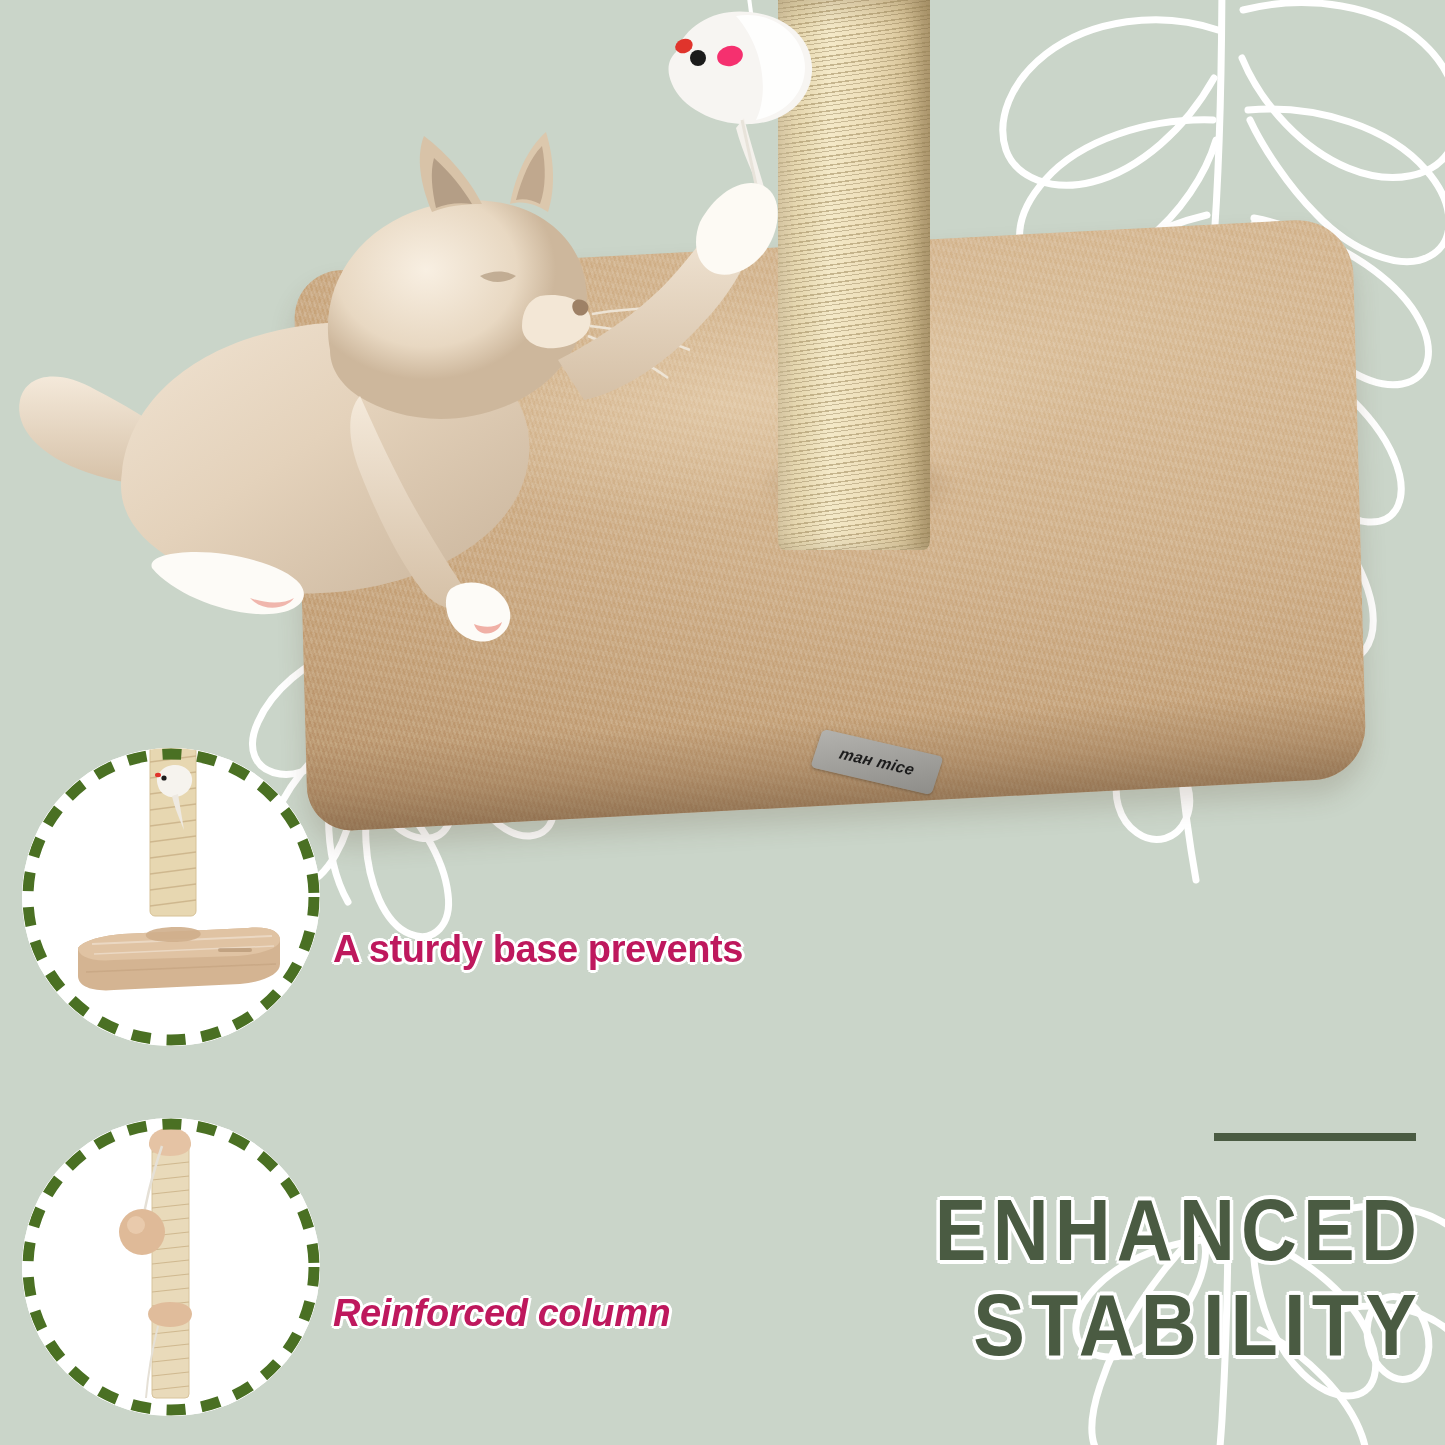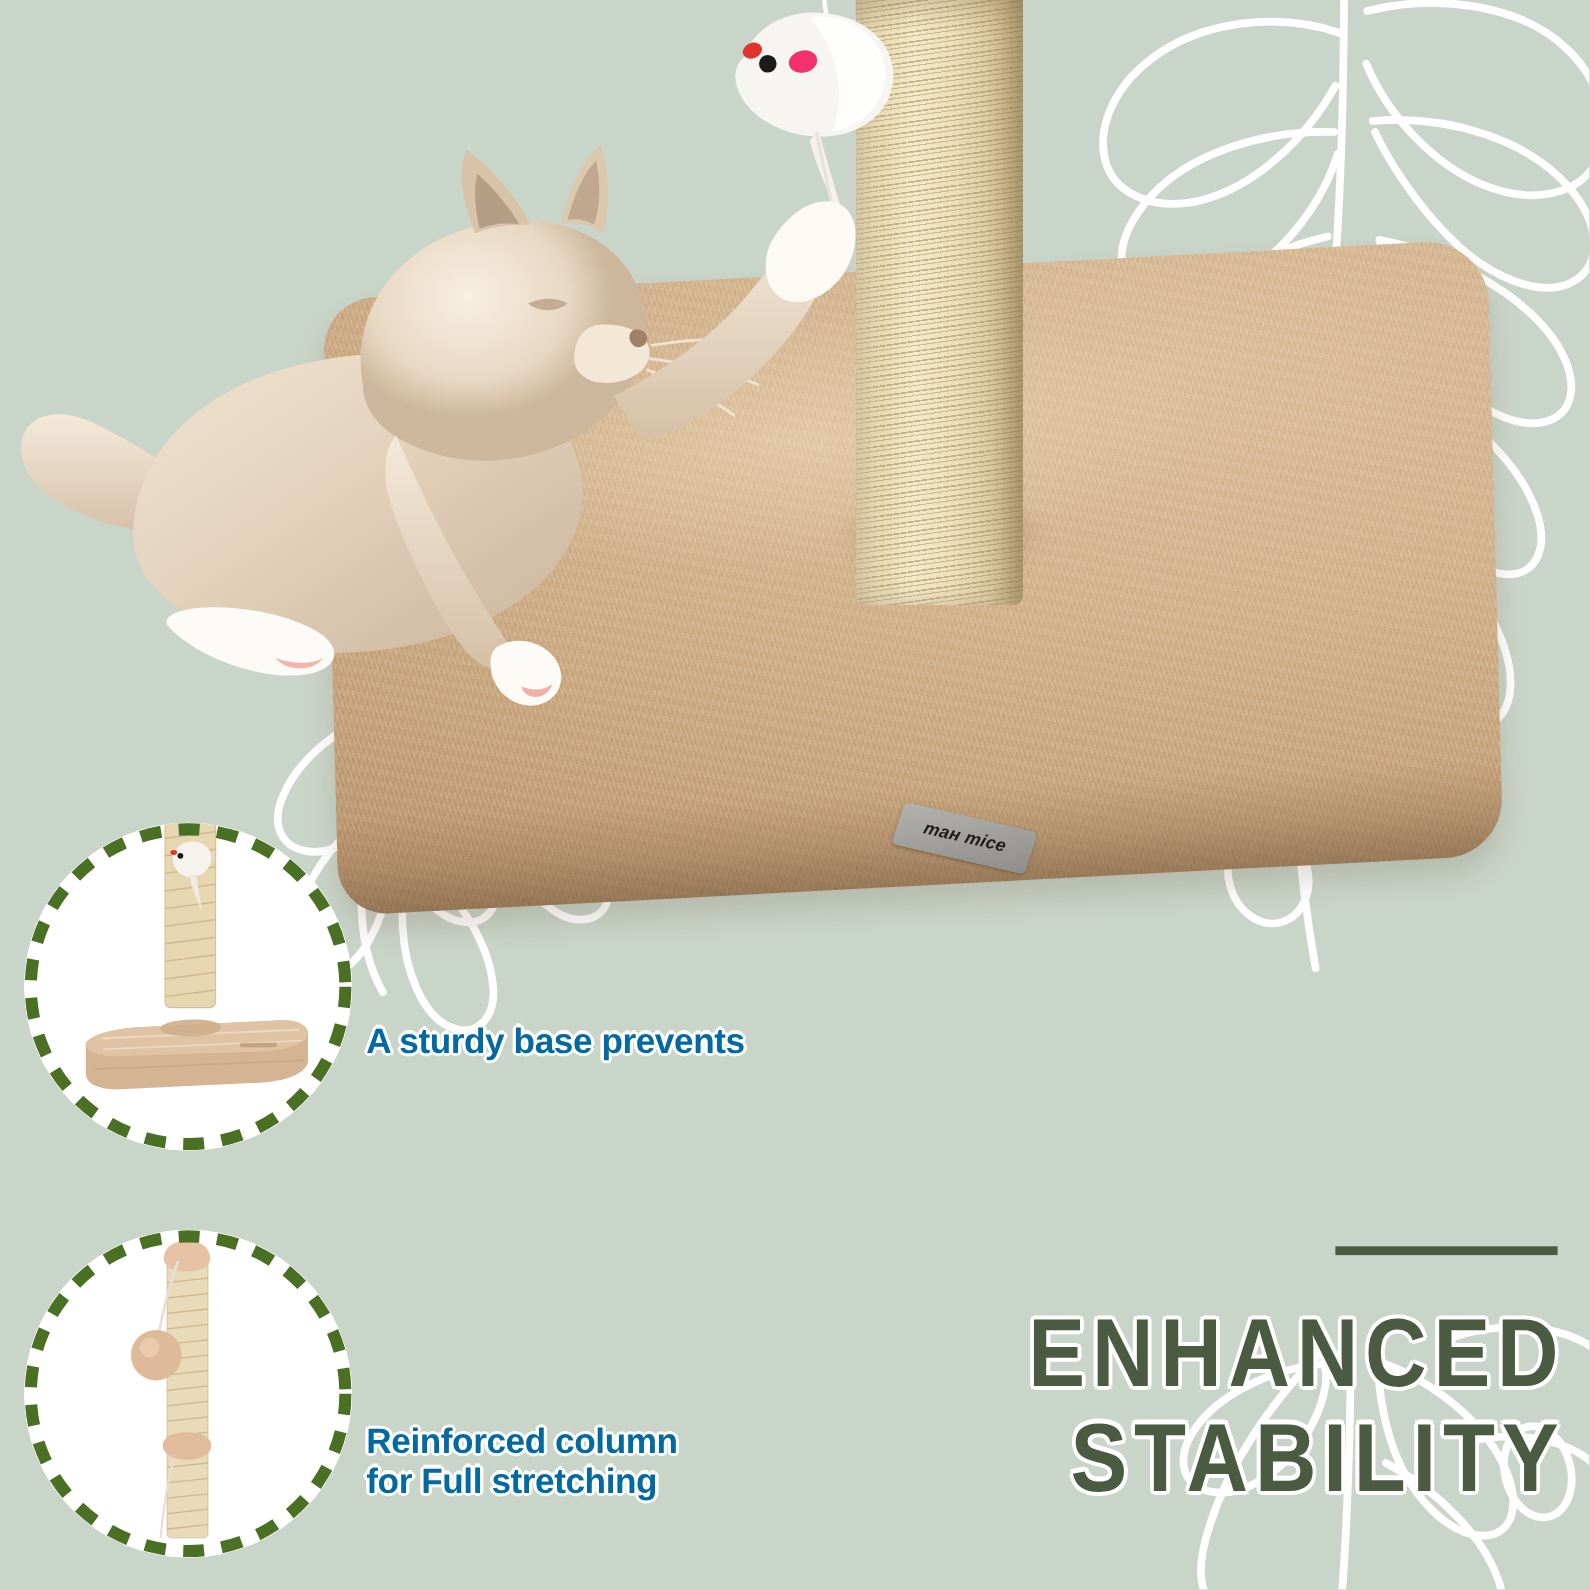--- a/index.html
+++ b/index.html
@@ -152,32 +152,32 @@
     position: absolute;
     border-radius: 50%;
     pointer-events: none;
   }
   .inset-one { left: 22px; top: 748px; width: 298px; height: 298px; }
   .inset-two { left: 22px; top: 1118px; width: 298px; height: 298px; }
 
   
   .caption {
     position: absolute;
-    color: #0369a1;
+    color: #be185d;
     font-weight: bold;
-    font-size: 32px;
+    font-size: 38px;
     line-height: 1.13;
     letter-spacing: -.4px;
     text-shadow:
       2px 2px 0 #ffffff, -2px 2px 0 #ffffff,
       2px -2px 0 #ffffff, -2px -2px 0 #ffffff,
       0 3px 0 #ffffff, 3px 0 0 #ffffff, 0 -3px 0 #ffffff, -3px 0 0 #ffffff;
   }
   .caption-one { left: 333px; top: 928px; width: 640px; }
-  .caption-two { left: 333px; top: 1292px; width: 540px; }
+  .caption-two { left: 333px; top: 1292px; width: 540px; font-style: italic; }
 
   
   .headline-rule {
     position: absolute;
     left: 1214px;
     top: 1133px;
     width: 202px;
     height: 8px;
     background: #4a5b42;
   }
@@ -418,21 +418,20 @@
   <svg class="inset-ring" style="left:22px; top:1118px; width:298px; height:298px;" viewBox="0 0 298 298" aria-hidden="true">
     <circle cx="149" cy="149" r="143" fill="none" stroke="#4a7023" stroke-width="11" stroke-dasharray="19 16" stroke-linecap="butt"></circle>
   </svg>
 
   <div class="caption caption-one">
     <div>A sturdy base prevents</div>
   </div>
 
   <div class="caption caption-two">
     <div>Reinforced column</div>
-    <div>for Full stretching</div>
   </div>
 
   <div class="headline-rule"></div>
   <div class="headline">
     <span class="headline-line">ENHANCED</span>
     <span class="headline-line">STABILITY</span>
   </div>
 
 </div>
 

